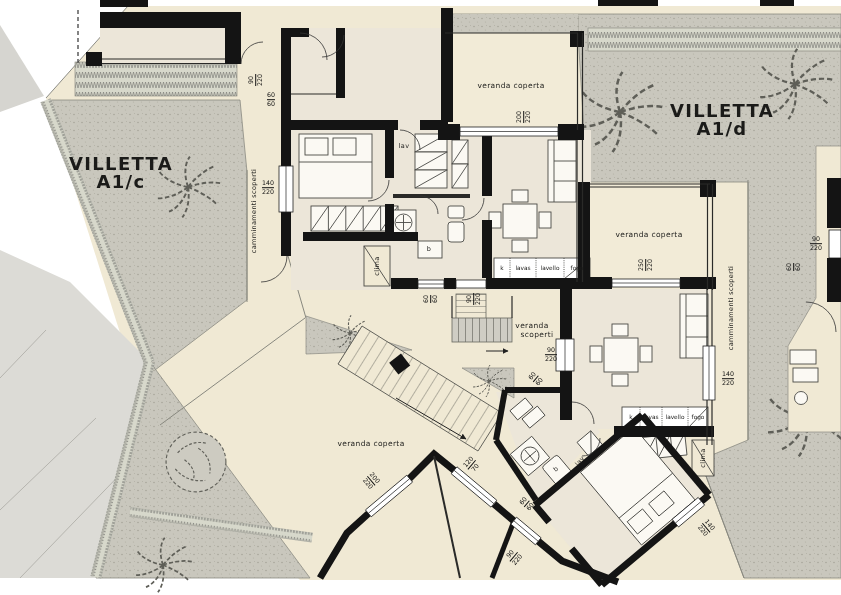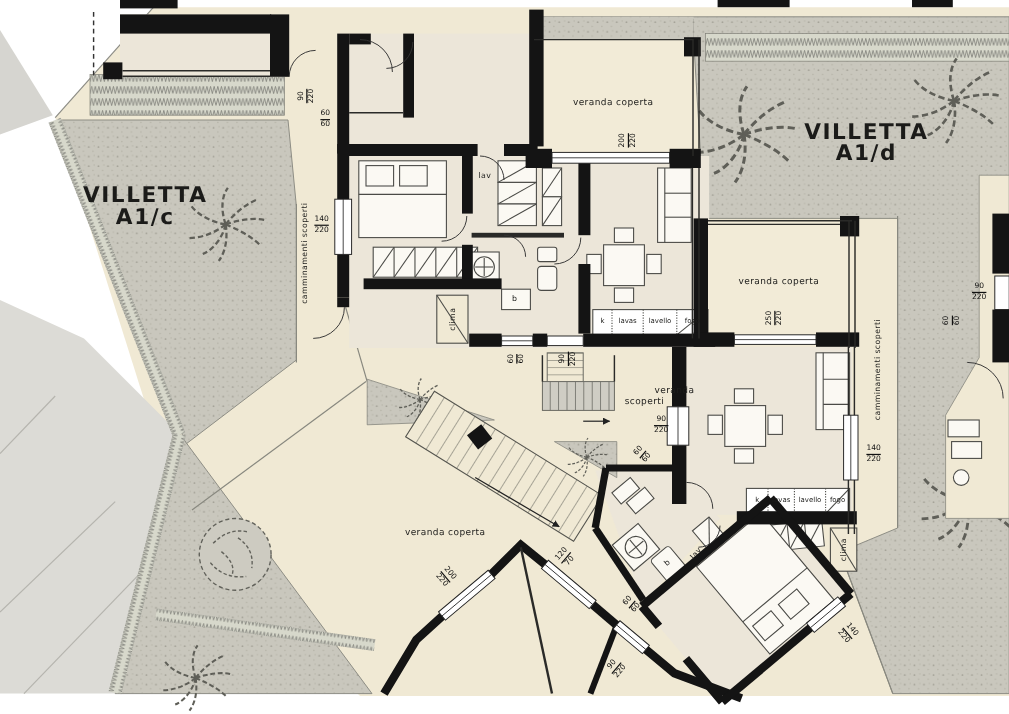--- a/index.html
+++ b/index.html
@@ -450,21 +450,21 @@
 
 <div class="ov">
 
   <div class="lbl big" style="left:121px;top:163px">VILLETTA</div>
   <div class="lbl big" style="left:121px;top:181px">A1/c</div>
   <div class="lbl big" style="left:722px;top:110px">VILLETTA</div>
   <div class="lbl big" style="left:722px;top:128px">A1/d</div>
 
   <div class="lbl" style="left:511px;top:85px">veranda coperta</div>
   <div class="lbl" style="left:649px;top:234px">veranda coperta</div>
-  <div class="lbl" style="left:562px;top:325px">veranda</div>
+  <div class="lbl" style="left:532px;top:325px">veranda</div>
   <div class="lbl" style="left:537px;top:334px">scoperti</div>
   <div class="lbl" style="left:371px;top:443px">veranda coperta</div>
 
   <div class="lbl sm" style="left:254px;top:211px;--r:-90deg">camminamenti scoperti</div>
   <div class="lbl sm" style="left:731px;top:308px;--r:-90deg">camminamenti scoperti</div>
 
   <div class="lbl sm" style="left:404px;top:146px">lav</div>
   <div class="lbl sm" style="left:580px;top:461px;--r:-50deg">lav</div>
   <div class="lbl sm" style="left:377px;top:266px;--r:-90deg">clima</div>
   <div class="lbl sm" style="left:703px;top:458px;--r:-90deg">clima</div>

